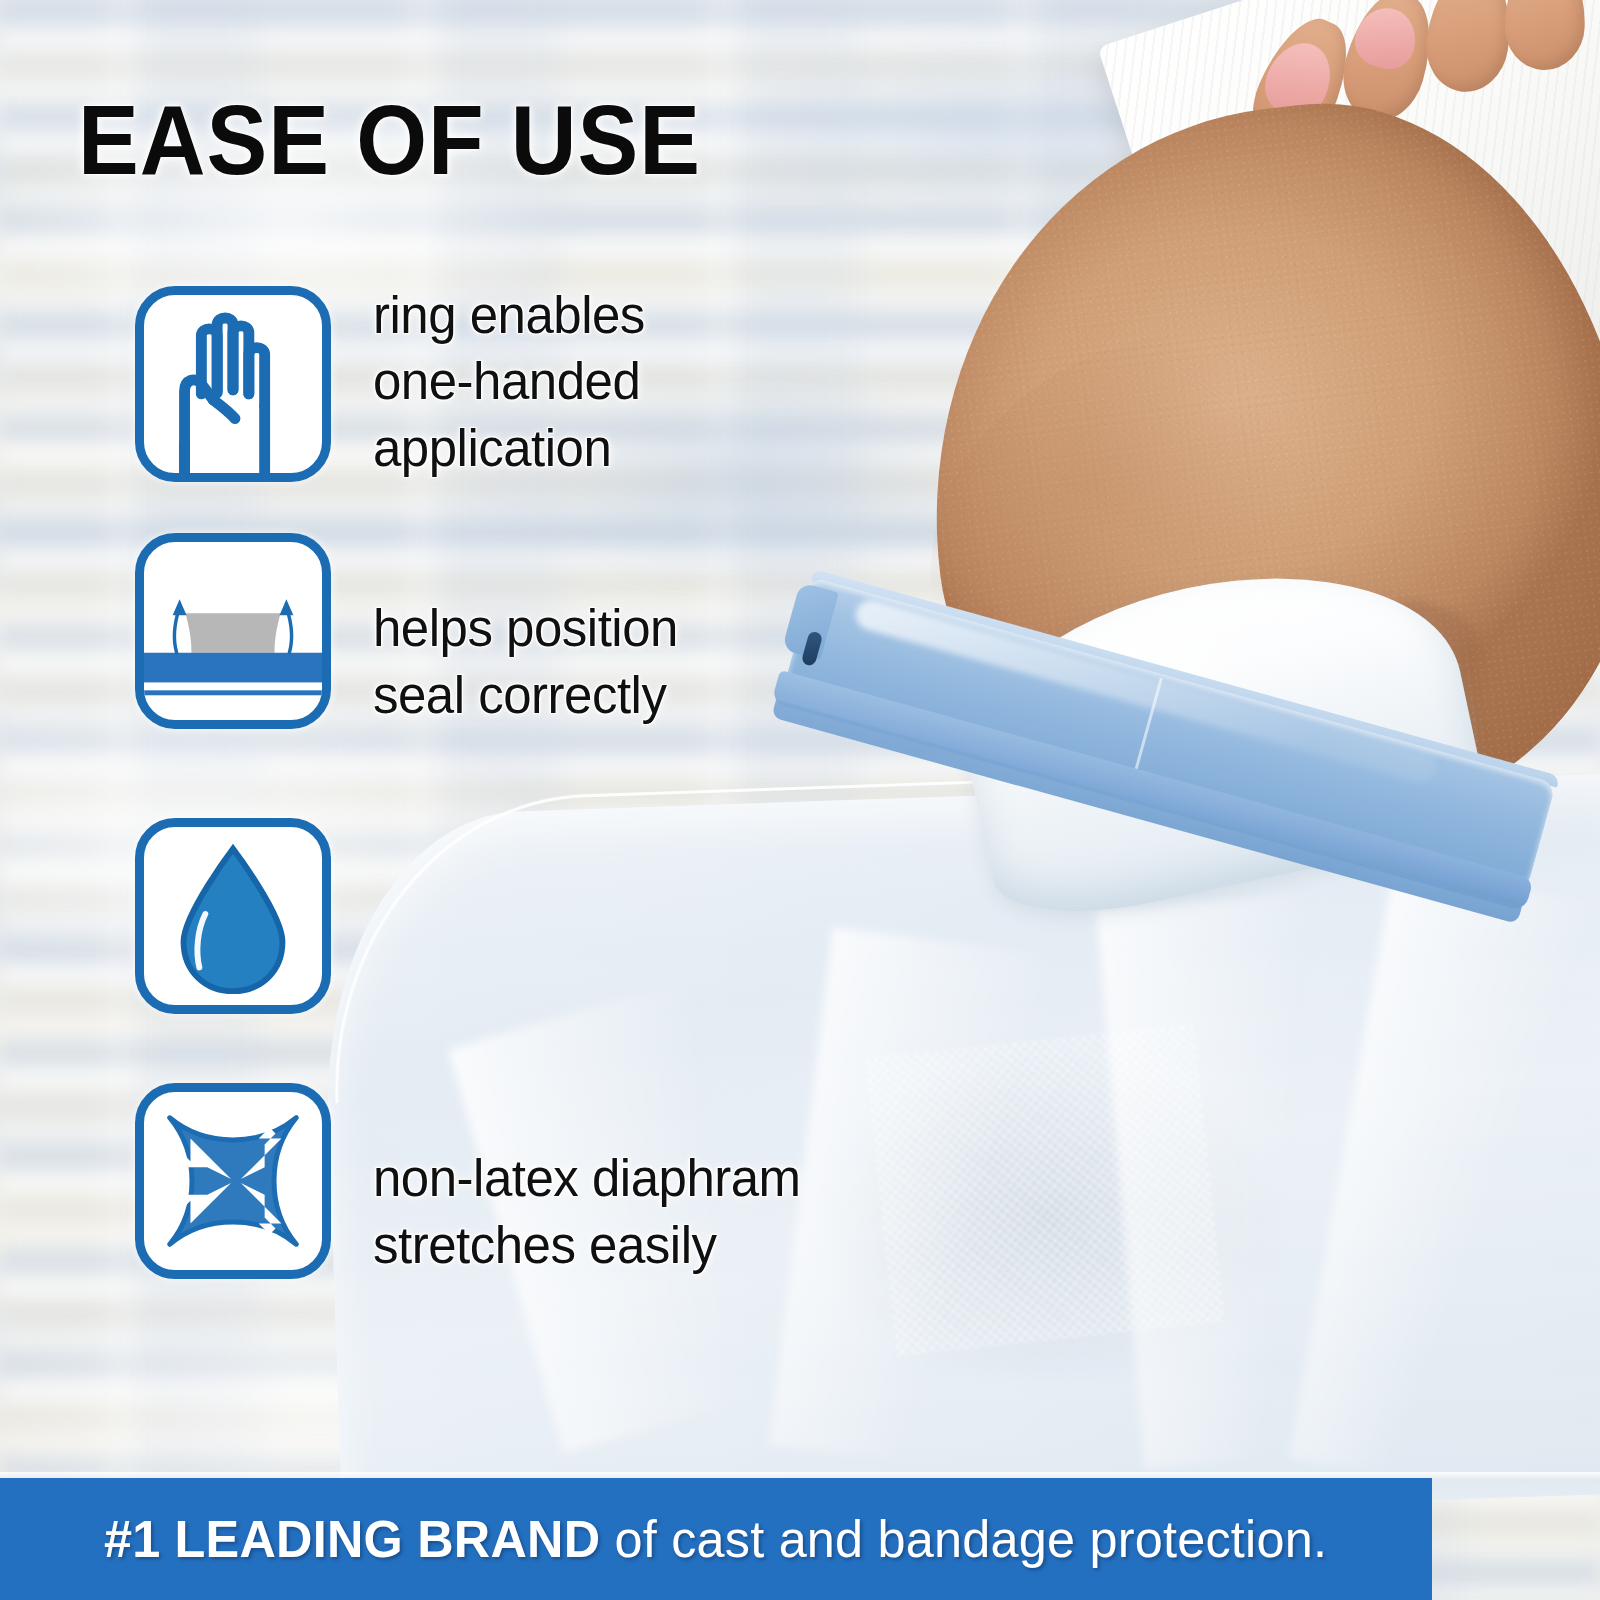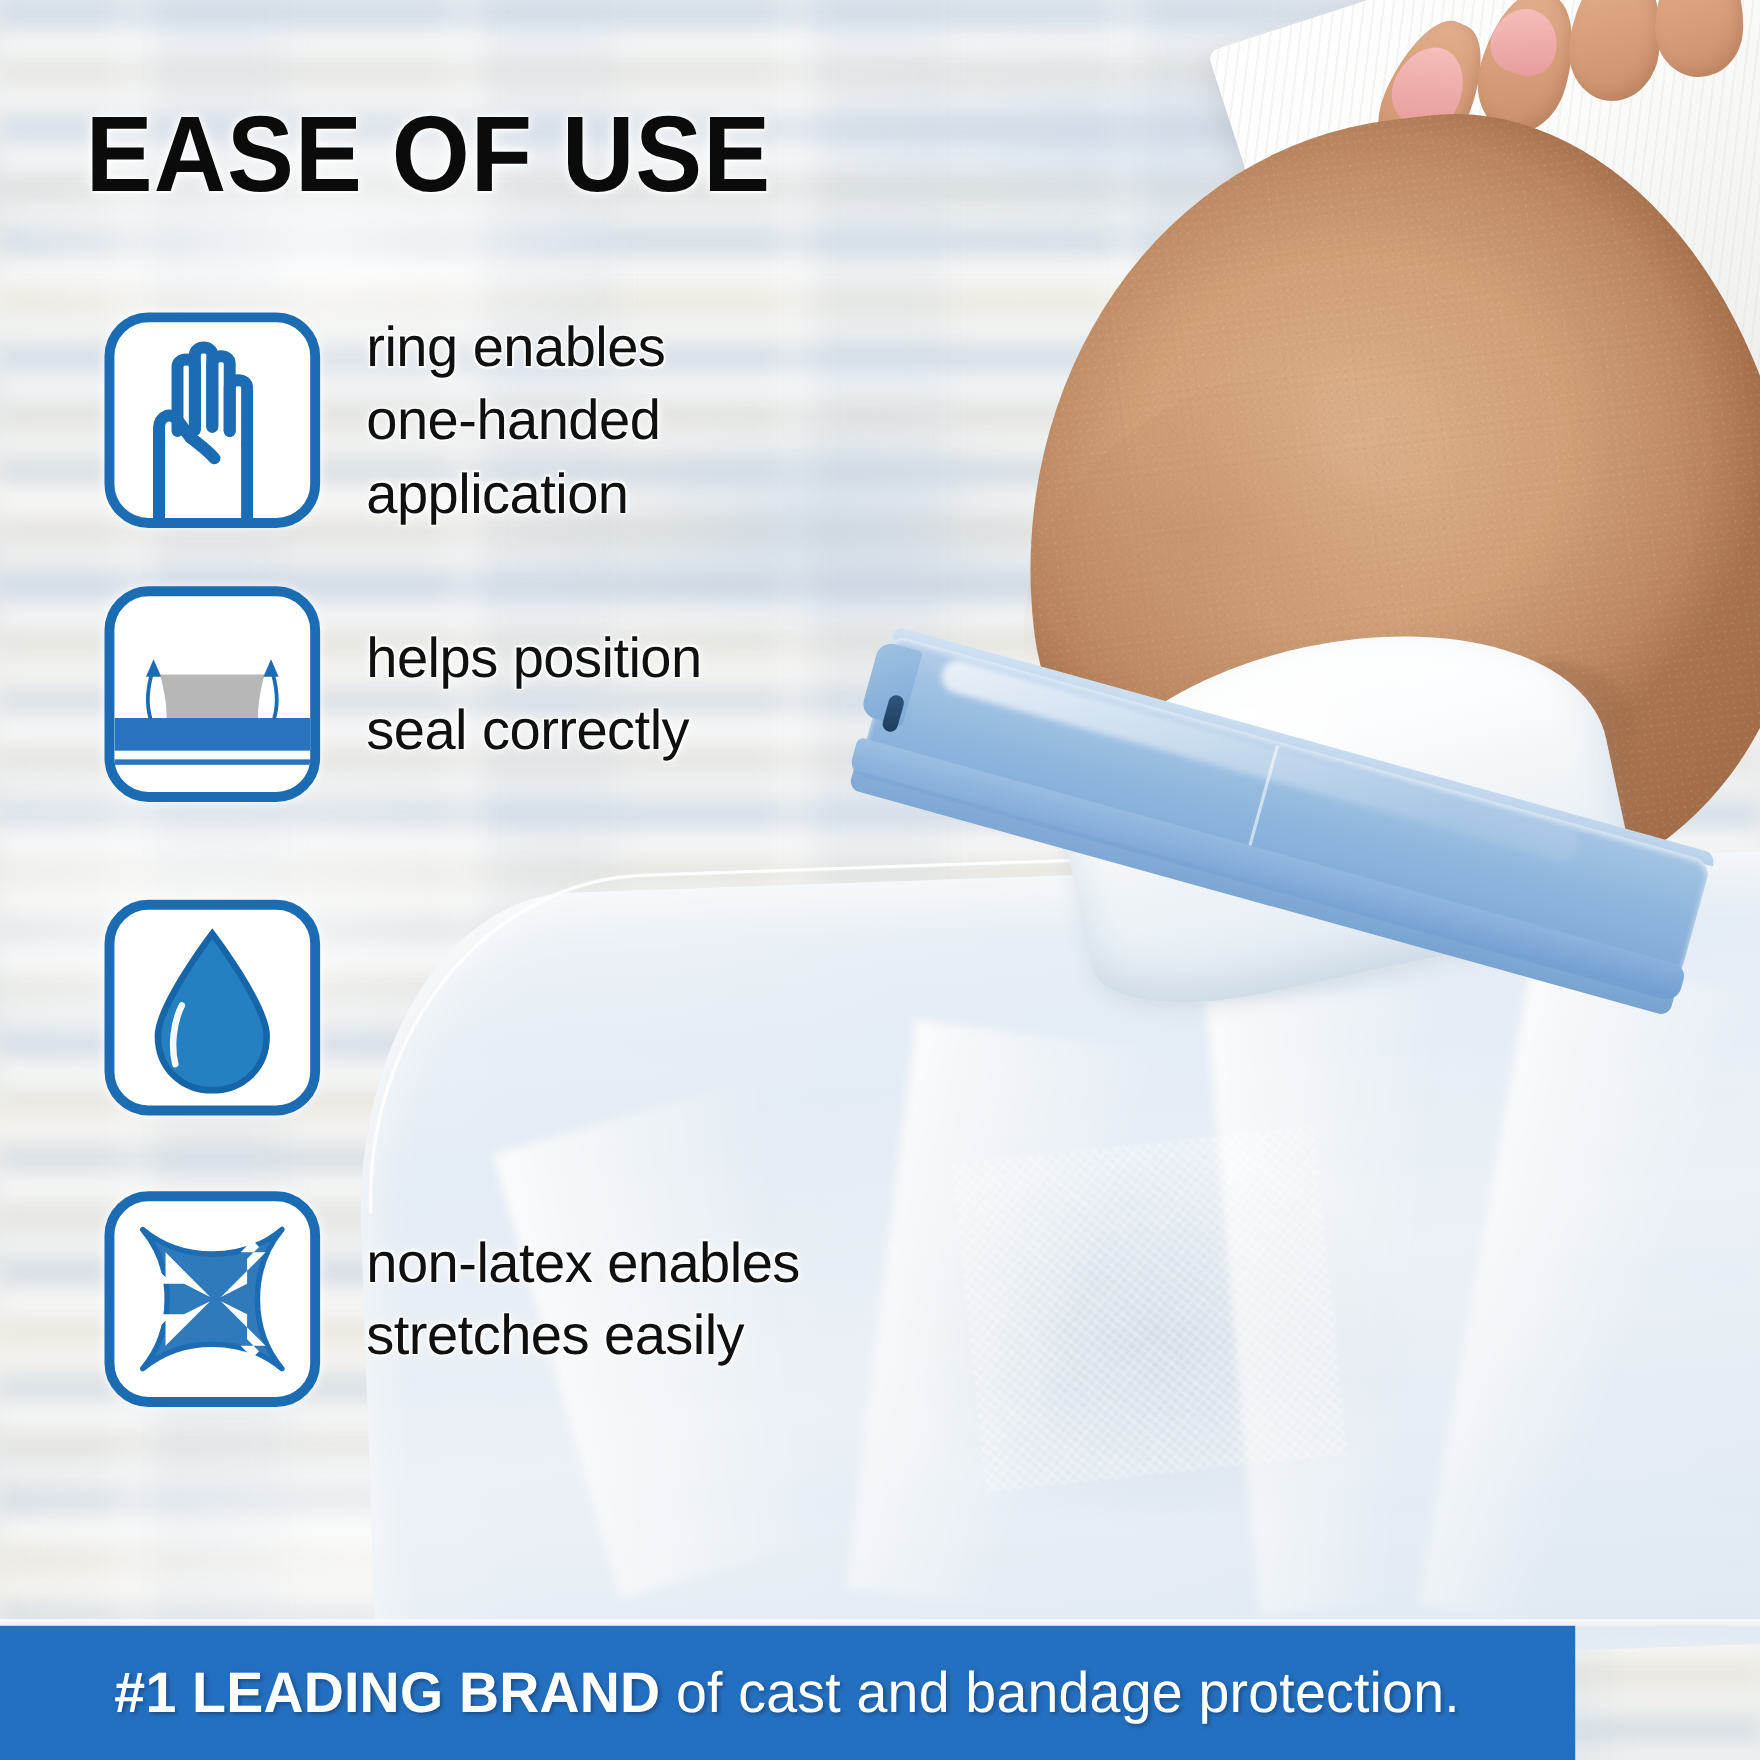--- a/index.html
+++ b/index.html
@@ -262,21 +262,21 @@
     white-space:nowrap;
     text-shadow:
        0 0 7px rgba(255,255,255,.95),
        0 0 14px rgba(255,255,255,.85),
        1px 1px 0 rgba(255,255,255,.65),
       -1px -1px 0 rgba(255,255,255,.65);
   }
 
   
   .features { position:absolute; left:0; top:0; }
-  .feature-row { position:absolute; display:flex; align-items:center; }
+  .feature-row { position:absolute; display:flex; align-items:flex-end;margin-left:40px; }
 
   .icon-box {
     width:196px; height:196px; flex:0 0 196px;
     background:#ffffff;
     border:9px solid #1b6cb2;
     border-radius:40px;
     position:relative;
     overflow:hidden;
     box-shadow:0 0 10px rgba(255,255,255,.85);
   }
@@ -444,21 +444,21 @@
             <path d="M88 88 L47 47 L47 70 L36 59 L30 65 L41 76 L64 76 Z"></path>
 
             <path d="M92 88 L133 47 L110 47 L121 36 L127 42 L116 53 L116 76 Z" transform="translate(6,0)"></path>
 
             <path d="M88 92 L47 133 L47 110 L36 121 L30 115 L41 104 L64 104 Z"></path>
 
             <path d="M92 92 L133 133 L110 133 L121 144 L127 138 L116 127 L116 104 Z" transform="translate(6,0)"></path>
           </g>
         </svg>
       </div>
-      <div class="feature-text" style="width:620px;">non-latex enables
+      <div class="feature-text" style="width:620px;">non-latex diaphram
 stretches easily</div>
     </div>
   </div>
 
   <div class="banner-top-edge"></div>
   <div class="banner">
     <div class="banner-inner"><span class="banner-strong">#1 LEADING BRAND</span><span class="banner-rest"> of cast and bandage protection.</span></div>
   </div>
 
 </div>

